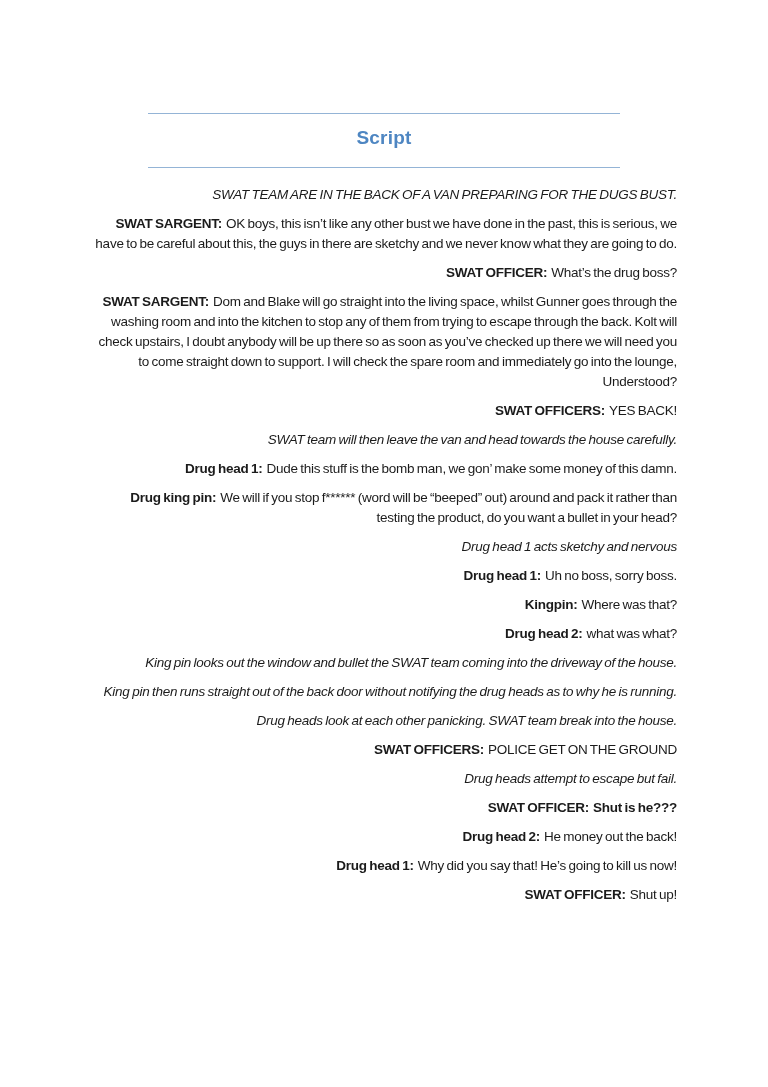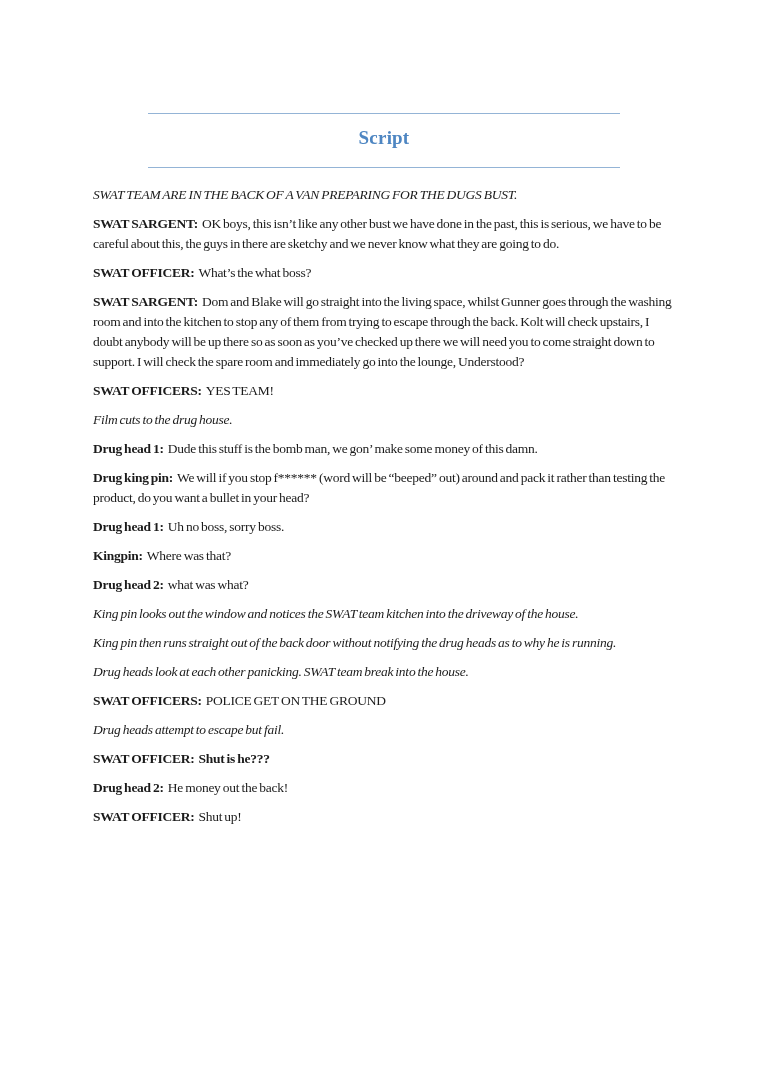--- a/index.html
+++ b/index.html
@@ -5,21 +5,21 @@
   html, body {
     margin: 0;
     padding: 0;
     background: #ffffff;
   }
   .page {
     position: relative;
     width: 768px;
     height: 939px;
     background: #ffffff;
-    font-family: Liberation Serif, serif;
+    font-family: Liberation Sans, sans-serif;
     color: #1b1b1b;
     overflow: hidden;
     box-sizing: border-box;
   }
   .title-block {
     margin: 113px auto 0 auto;
     width: 472px;
     border-top: 1px solid #94B4D6;
     border-bottom: 1px solid #94B4D6;
     padding: 12px 0 17px 0;
@@ -36,20 +36,21 @@
   }
   .script-body {
     margin: 17px 91px 0 93px;
     font-size: 13.5px;
     line-height: 20px;
     letter-spacing: -0.25px;
     word-spacing: -1px;
   }
   .script-body p {
     margin: 0 0 9px 0;
+    text-align: right;
   }
   p.stage {
     font-style: italic;
   }
   p.dialogue b {
     font-weight: bold;
     margin-right: 4px;
   }
   p.dialogue.all-bold,
   p.dialogue.all-bold span {
@@ -61,32 +62,34 @@
 
 <div class="page">
 
   <div class="title-block">
     <h1 class="doc-title">Script</h1>
   </div>
 
   <section class="script-body">
       <p class="stage">SWAT TEAM ARE IN THE BACK OF A VAN PREPARING FOR THE DUGS BUST.</p>
       <p class="dialogue"><b>SWAT SARGENT:</b><span>OK boys, this isn’t like any other bust we have done in the past, this is serious, we have to be careful about this, the guys in there are sketchy and we never know what they are going to do.</span></p>
-      <p class="dialogue"><b>SWAT OFFICER:</b><span>What’s the what boss?</span></p>
+      <p class="dialogue"><b>SWAT OFFICER:</b><span>What’s the drug boss?</span></p>
       <p class="dialogue"><b>SWAT SARGENT:</b><span>Dom and Blake will go straight into the living space, whilst Gunner goes through the washing room and into the kitchen to stop any of them from trying to escape through the back. Kolt will check upstairs, I doubt anybody will be up there so as soon as you’ve checked up there we will need you to come straight down to support. I will check the spare room and immediately go into the lounge, Understood?</span></p>
-      <p class="dialogue"><b>SWAT OFFICERS:</b><span>YES TEAM!</span></p>
-      <p class="stage">Film cuts to the drug house.</p>
+      <p class="dialogue"><b>SWAT OFFICERS:</b><span>YES BACK!</span></p>
+      <p class="stage">SWAT team will then leave the van and head towards the house carefully.</p>
       <p class="dialogue"><b>Drug head 1:</b><span>Dude this stuff is the bomb man, we gon’ make some money of this damn.</span></p>
       <p class="dialogue"><b>Drug king pin:</b><span>We will if you stop f****** (word will be “beeped” out) around and pack it rather than testing the product, do you want a bullet in your head?</span></p>
+      <p class="stage">Drug head 1 acts sketchy and nervous</p>
       <p class="dialogue"><b>Drug head 1:</b><span>Uh no boss, sorry boss.</span></p>
       <p class="dialogue"><b>Kingpin:</b><span>Where was that?</span></p>
       <p class="dialogue"><b>Drug head 2:</b><span>what was what?</span></p>
-      <p class="stage">King pin looks out the window and notices the SWAT team kitchen into the driveway of the house.</p>
+      <p class="stage">King pin looks out the window and bullet the SWAT team coming into the driveway of the house.</p>
       <p class="stage">King pin then runs straight out of the back door without notifying the drug heads as to why he is running.</p>
       <p class="stage">Drug heads look at each other panicking. SWAT team break into the house.</p>
       <p class="dialogue"><b>SWAT OFFICERS:</b><span>POLICE GET ON THE GROUND</span></p>
       <p class="stage">Drug heads attempt to escape but fail.</p>
       <p class="dialogue all-bold"><b>SWAT OFFICER:</b><span>Shut is he???</span></p>
       <p class="dialogue"><b>Drug head 2:</b><span>He money out the back!</span></p>
+      <p class="dialogue"><b>Drug head 1:</b><span>Why did you say that! He’s going to kill us now!</span></p>
       <p class="dialogue"><b>SWAT OFFICER:</b><span>Shut up!</span></p>
     </section>
 
 </div>
 
 </body></html>

